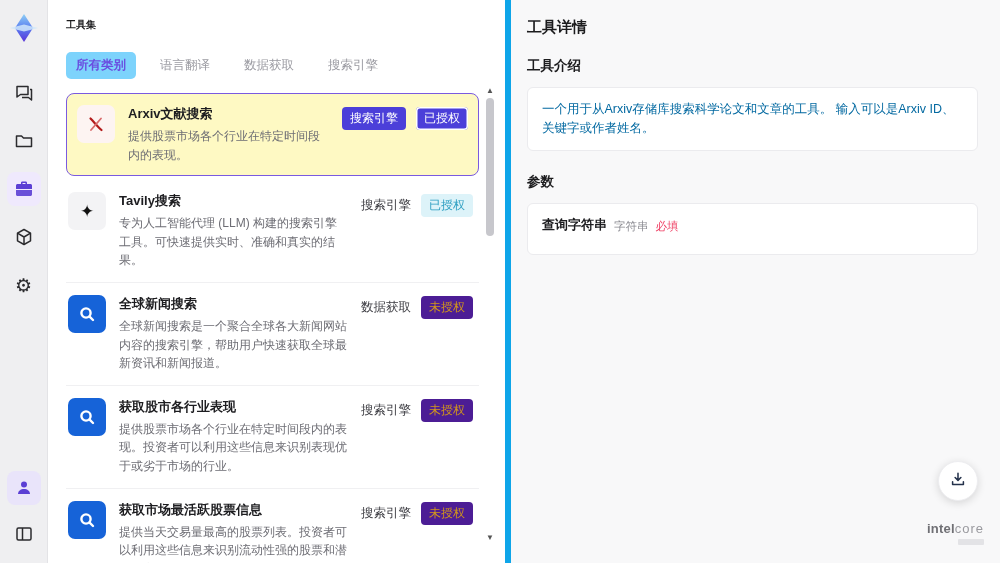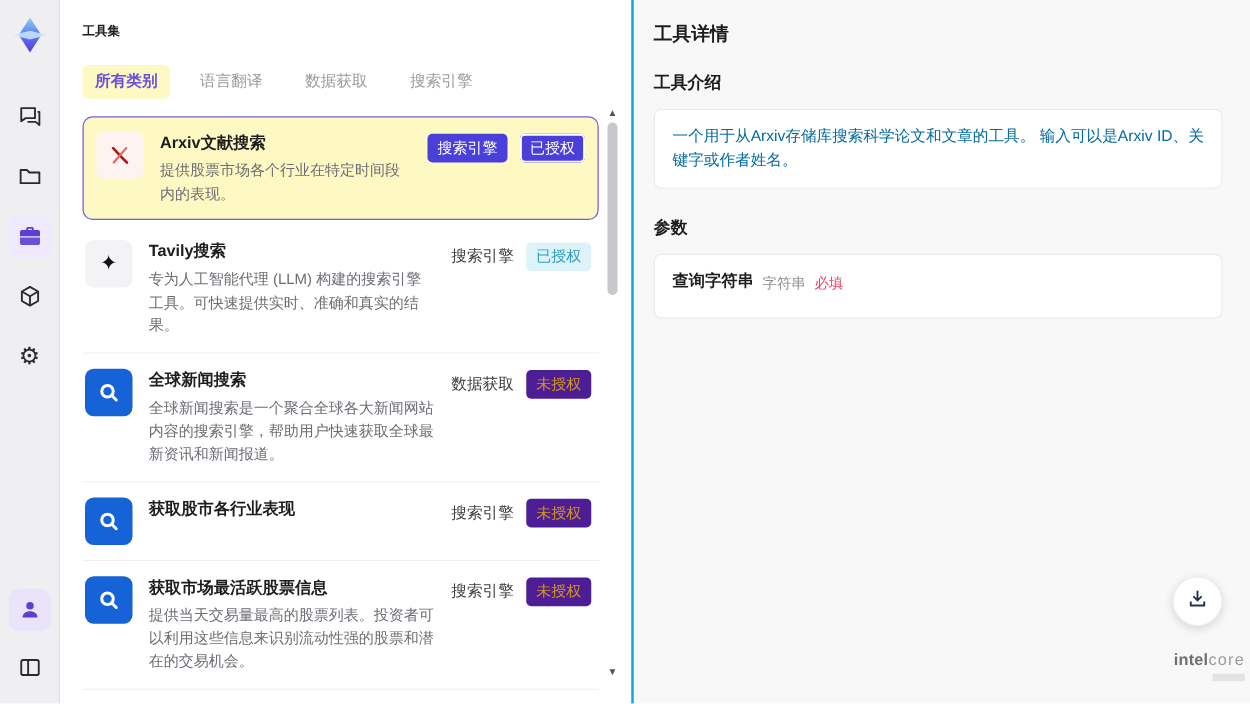--- a/index.html
+++ b/index.html
@@ -16,21 +16,21 @@
   .navbtn.active { background:#efe9fd; }
   .nav-bottom { margin-top:auto; display:flex; flex-direction:column; gap:12px; align-items:center; padding-bottom:4px; }
   .gear-glyph { font-size:19px; line-height:1; color:#2b2b2e; }
   .userbtn { background:#e9e4fa; }
 
   
   .list-panel { width:457px; flex-shrink:0; position:relative; padding:18px 26px 0 18px; background:#fff; }
   .panel-title { font-size:10px; font-weight:bold; margin-bottom:20px; }
   .tabs { display:flex; gap:14px; margin-bottom:14px; }
   .tab { border:none; background:transparent; font-size:12.5px; color:#9a9aa1; padding:5px 10px; border-radius:5px; cursor:pointer; white-space:nowrap; }
-  .tab.active { background:#fef9c3; color:#6a4ee0; font-weight:bold; }
+  .tab.active { background:#7dd3fc; color:#6a4ee0; font-weight:bold; }
 
   .tools { display:flex; flex-direction:column; }
   .tool { display:flex; gap:13px; padding:12px 6px 12px 2px; border-bottom:1px solid #f0f0f2; cursor:pointer; background:#fff; }
   .tool.selected { border:1.5px solid #7a5ae0; background:#fef9c3; border-radius:8px; padding:11px 10px; margin-bottom:4px;justify-content:center; }
   .ticon { width:38px; height:38px; border-radius:7px; flex-shrink:0; display:flex; align-items:center; justify-content:center; }
   .ticon.arxiv { background:#fdf4f2; }
   .ticon.tavily { background:#f3f3f5; font-size:17px; color:#111; }
   .ticon.bluelogo { background:#1663d8; }
   .tmain { flex:1; min-width:0; }
   .tname { font-size:13px; font-weight:bold; color:#1d1d20; margin-bottom:4px; }
@@ -44,34 +44,34 @@
   .badge.amber { background:#4c1d95; color:#d2961c; }
 
   
   .sb { position:absolute; right:10px; top:90px; bottom:8px; width:10px; }
   .sb-arrow { position:absolute; left:0; width:10px; height:10px; font-size:8px; color:#555; text-align:center; line-height:10px; }
   .sb-arrow.up { top:-4px; }
   .sb-arrow.down { bottom:12px; }
   .sb-thumb { position:absolute; left:1px; top:8px; width:8px; height:138px; background:#c7c7cc; border-radius:4px; }
 
   
-  .detail-panel { flex:1; background:#f8f8f9; border-left:2px solid #0ea5e9; padding:18px 22px 16px 16px; position:relative; }
+  .detail-panel { flex:1; background:#f8f8f9; border-left:6px solid #0ea5e9; padding:18px 22px 16px 16px; position:relative; }
   .detail-title { font-size:15px; font-weight:bold; margin-bottom:20px; }
   .sect { font-size:13.5px; font-weight:bold; margin-bottom:12px; }
   .box { background:#fff; border:1px solid #ebebee; border-radius:6px; padding:12px 14px; margin-bottom:22px; }
   .intro-text { font-size:12.5px; color:#0369a1; line-height:1.5; }
   .pline { display:flex; align-items:flex-end; gap:7px; margin-bottom:8px; }
   .pname { font-size:13px; font-weight:bold; color:#1d1d20; }
   .ptype { font-size:11.5px; color:#8b8b92; }
   .preq { font-size:11.5px; color:#ef4367; }
   .pdesc { font-size:12.5px; color:#55555c; }
 
   
   .fab { position:absolute; right:22px; bottom:62px; width:40px; height:40px; border-radius:50%; background:#fff; box-shadow:0 2px 8px rgba(0,0,0,.14); border:1px solid #ededf0; display:flex; align-items:center; justify-content:center; cursor:pointer; }
-  .brand { position:absolute; right:4px; bottom:18px; text-align:right; color:#6f6f74; line-height:1; }
+  .brand { position:absolute; right:16px; bottom:18px; text-align:right; color:#6f6f74; line-height:1; }
   .brand .b1 { font-weight:bold; font-size:13px; letter-spacing:.2px; }
   .brand .b2 { font-size:13px; font-weight:300; color:#9a9a9f; letter-spacing:1px; }
   .brand .ultra { display:block; margin-top:3px; margin-left:auto; width:26px; height:6px; background:#e3e3e6; border-radius:1px; }
 </style>
 </head>
 <body>
 
 <div class="app">
 
   <aside class="sidebar">
@@ -204,20 +204,21 @@
 
       <div class="tool">
         <div class="ticon bluelogo">
           <svg width="20" height="20" viewBox="0 0 20 20" fill="none" stroke="#fff" stroke-width="2.4" stroke-linecap="round">
               <circle cx="9" cy="9" r="4.6"></circle>
               <path d="M12.6 12.6L16 16"></path>
             </svg>
         </div>
         <div class="tmain">
           <div class="tname">获取股市各行业表现</div>
+          <div class="tdesc">提供股票市场各个行业在特定时间段内的表现。投资者可以利用这些信息来识别表现优于或劣于市场的行业。</div>
         </div>
         <div class="tside">
           <span class="cat">搜索引擎</span>
           <span class="badge amber">未授权</span>
         </div>
       </div>
 
       <div class="tool">
         <div class="ticon bluelogo">
           <svg width="20" height="20" viewBox="0 0 20 20" fill="none" stroke="#fff" stroke-width="2.4" stroke-linecap="round">

